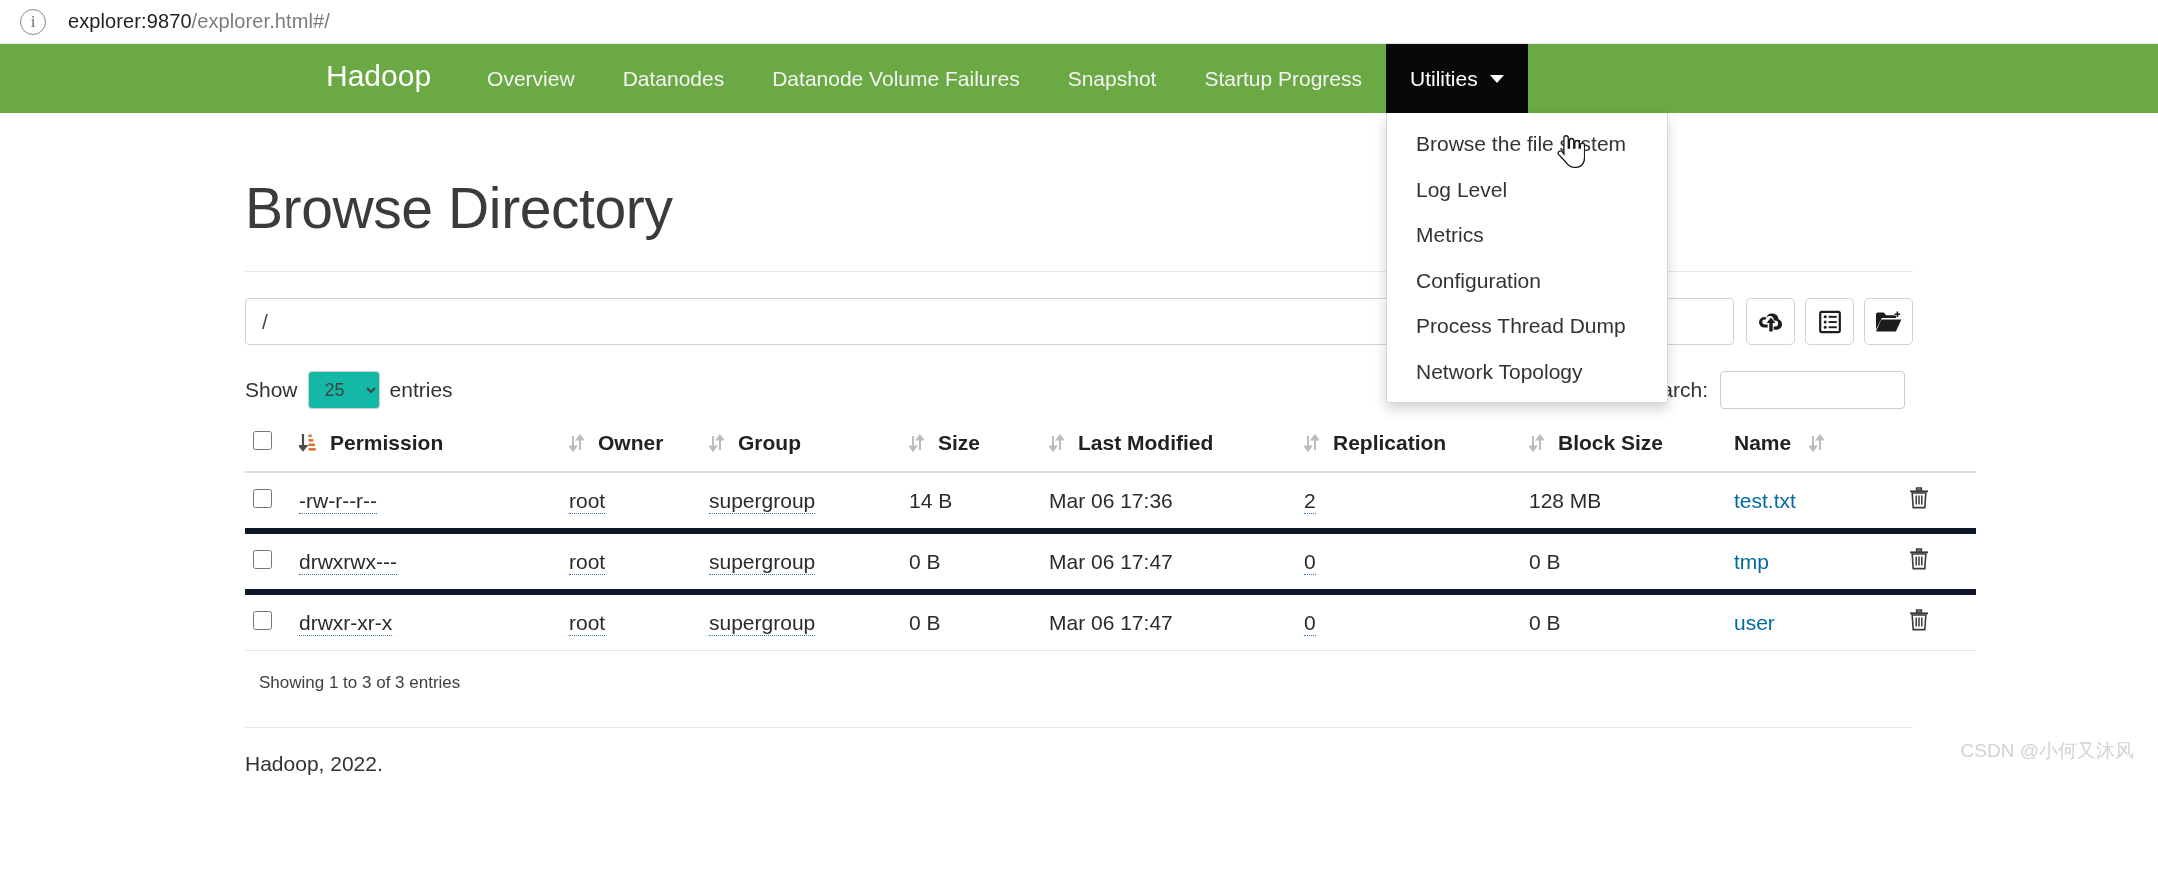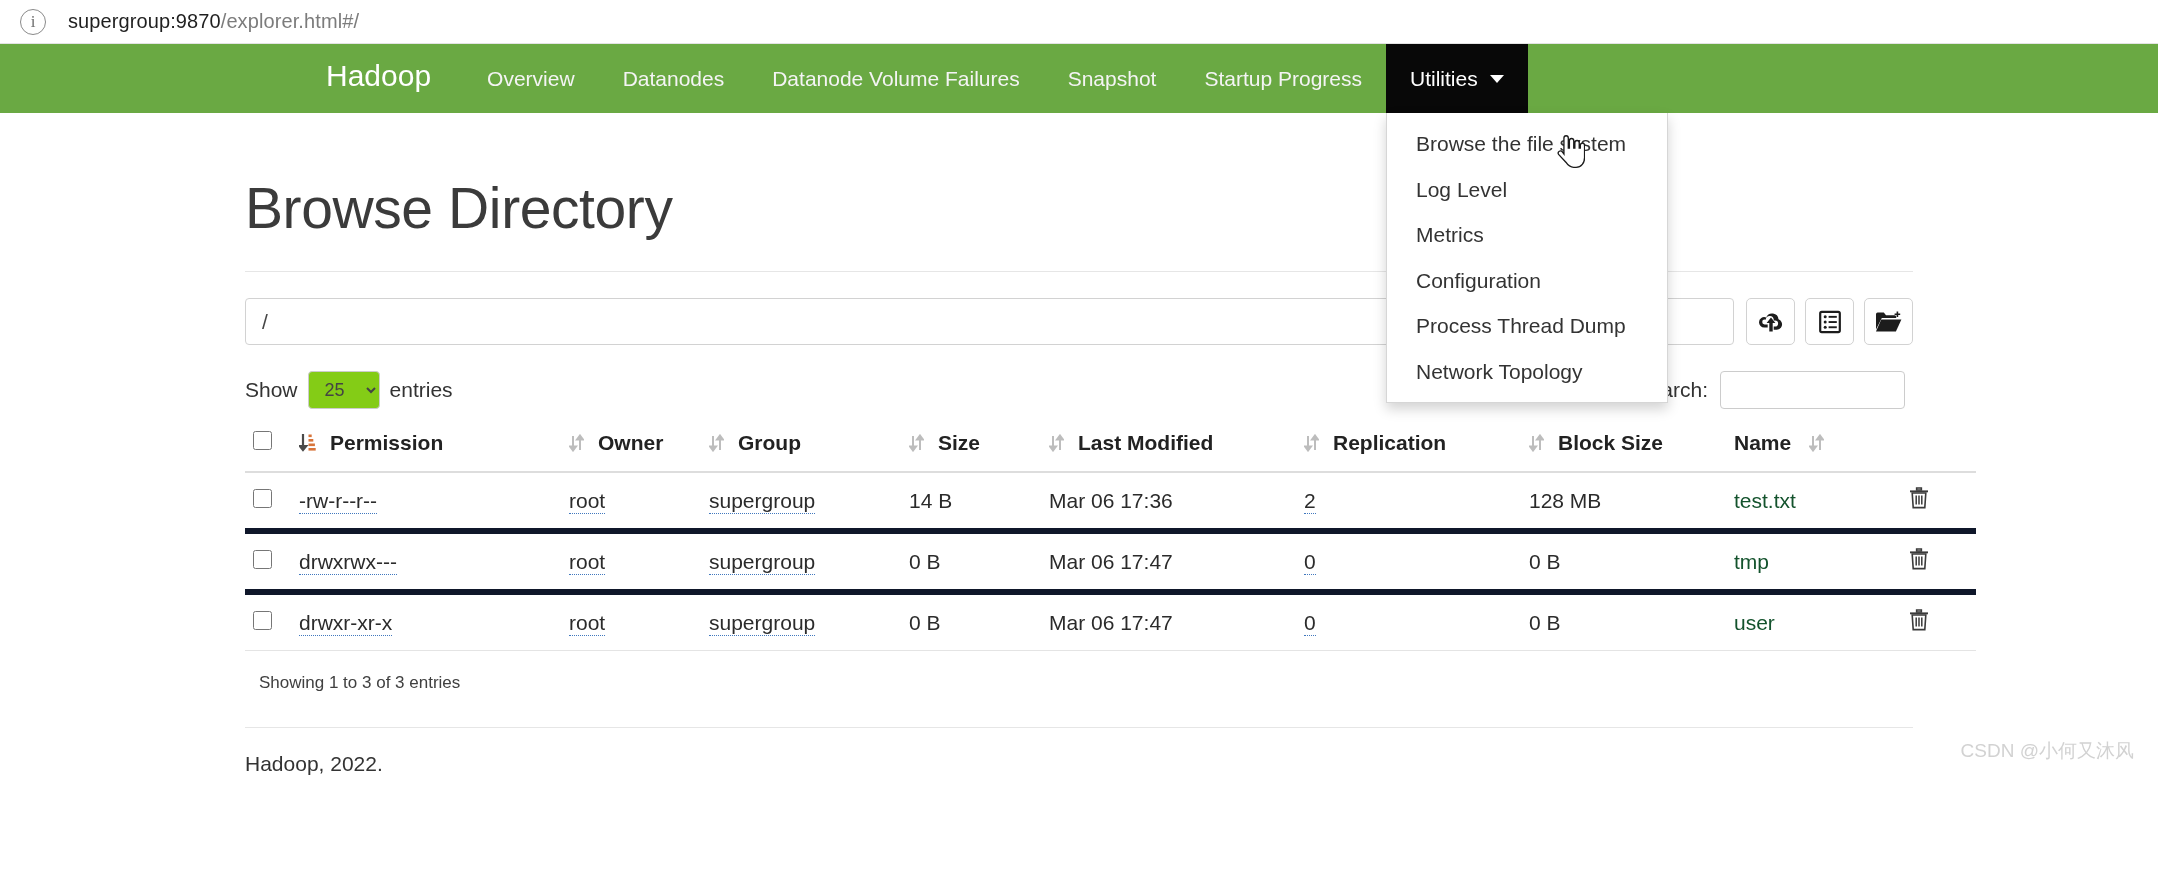--- a/index.html
+++ b/index.html
@@ -177,21 +177,21 @@
     font-size: 21px; color: #333;
     display: flex; align-items: center; gap: 10px;
   }
   .len-select {
     height: 38px;
     min-width: 72px;
     border: 1px solid #cccccc;
     border-radius: 4px;
     font-size: 18px;
     color: #444;
-    background: #84cc16;
+    background: #14b8a6;
     padding: 0 6px 0 12px;
     font-family: "Liberation Sans", sans-serif;
   }
   .search-box {
     font-size: 21px; color: #333;
     display: flex; align-items: center; gap: 12px;
   }
   .search-input {
     width: 185px; height: 38px;
     border: 1px solid #cccccc;
@@ -254,21 +254,21 @@
     accent-color: #555;
   }
 
   .dotted {
     border-bottom: 1px dotted #4178be;
     cursor: pointer;
     padding-bottom: 1px;
     color: #2b2b2b;
   }
   .link {
-    color: #14532d;
+    color: #0369a1;
     text-decoration: none;
     cursor: pointer;
   }
   .trash-btn {
     background: none; border: none; padding: 0;
     cursor: pointer; line-height: 0;
   }
 
   
   .table-foot {
@@ -318,21 +318,21 @@
     color: #d2d2d2;
     white-space: nowrap;
   }
 </style>
 </head>
 <body>
 
 <div class="urlbar">
   <div class="info-icon">i</div>
   <div class="url-text">
-    <span class="url-host">supergroup:9870</span><span class="url-path">/explorer.html#/</span>
+    <span class="url-host">explorer:9870</span><span class="url-path">/explorer.html#/</span>
   </div>
 </div>
 
 <div class="navbar">
   <a class="brand">Hadoop</a>
   <a class="nav-item">Overview</a>
   <a class="nav-item">Datanodes</a>
   <a class="nav-item">Datanode Volume Failures</a>
   <a class="nav-item">Snapshot</a>
   <a class="nav-item">Startup Progress</a>

